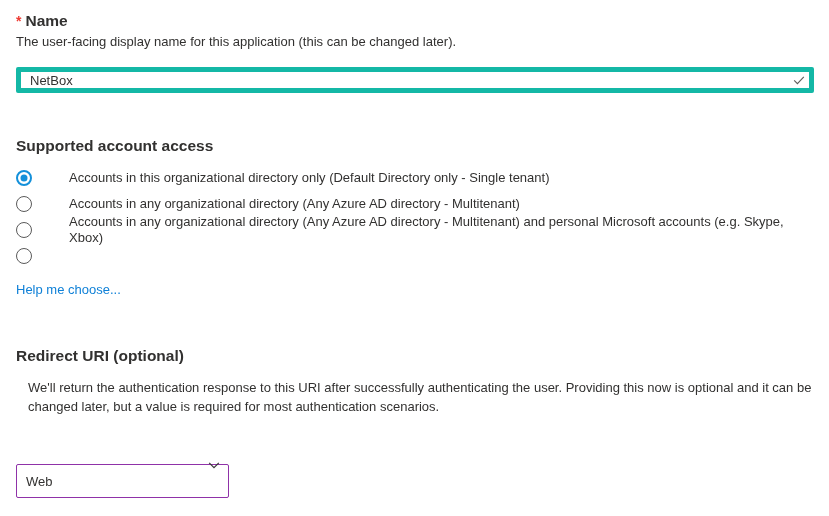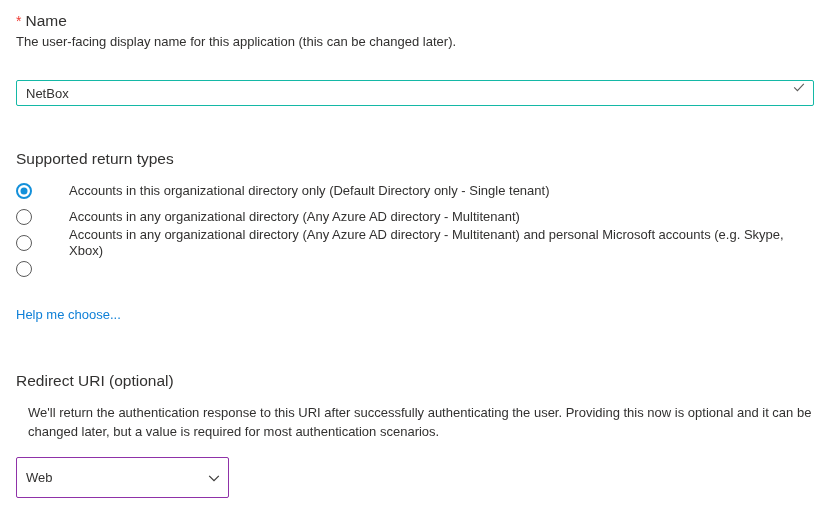--- a/index.html
+++ b/index.html
@@ -8,48 +8,47 @@
     background: #ffffff;
     font-family: "Liberation Sans", "DejaVu Sans", sans-serif;
     color: #323130;
     overflow: hidden;
   }
   .page { padding: 11px 15px 0 16px; }
 
   .section-title {
     font-size: 15.5px;
     line-height: 19px;
-    font-weight: 400;
+    font-weight: 700;
     color: #323130;
   }
   .required-marker {
     color: #ee3b33;
     font-size: 14px;
     margin-right: 4px;
   }
   .desc {
     font-size: 13px;
     line-height: 19px;
     color: #323130;
   }
 
   
   .input-wrap { position: relative; }
   .text-input {
     width: 100%;
     height: 26px;
-    border: 1px solid #14b8a6;
+    border: 5px solid #14b8a6;
     border-radius: 2px;
     padding: 0 30px 0 9px;
     font-family: "Liberation Sans", "DejaVu Sans", sans-serif;
     font-size: 13px;
     color: #323130;
     outline: none;
     background: #fff;
-    margin-top: 13px;
   }
   .input-check {
     position: absolute;
     right: 8px; top: 50%;
     transform: translateY(-50%);
     width: 14px; height: 14px;
     pointer-events: none;
   }
 
   #name-input-wrap { margin-top: 16px; width: 798px; }
@@ -83,21 +82,21 @@
     left: 50%; top: 50%;
     transform: translate(-50%, -50%);
     width: 7px; height: 7px;
     border-radius: 50%;
     background: #1390da;
   }
   .radio-label { font-size: 13px; line-height: 16px; color: #323130; }
 
   .link {
     display: inline-block;
-    margin-top: 25px;
+    margin-top: 13px;
     font-size: 13px;
     color: #0f80d7;
     text-decoration: none;
     cursor: pointer;
   }
 
   
   #redirect-title { margin-top: 48px; }
   #redirect-desc { margin-top: 13px; width: 800px; margin-left: 12px; }
 
@@ -107,30 +106,31 @@
     align-items: center;
     gap: 14px;
   }
   .select-wrap {
     position: relative;
     width: 213px;
     flex: 0 0 auto;
   }
   .select-box {
     width: 100%;
-    height: 41px;
+    height: 34px;
     border: 1px solid #8f32a8;
     border-radius: 2px;
     background: #fff;
     display: flex;
     align-items: center;
     padding: 0 28px 0 9px;
     font-size: 13px;
     color: #323130;
     cursor: pointer;
+    margin-top: 32px;
   }
   .select-chevron {
     position: absolute;
     right: 8px; top: 50%;
     transform: translateY(-50%);
     width: 14px; height: 14px;
     pointer-events: none;
   }
   #uri-input-wrap { width: 420px; }
 </style>
@@ -145,21 +145,21 @@
   <div class="desc" style="margin-top:1px;">The user-facing display name for this application (this can be changed later).</div>
 
   <div class="input-wrap" id="name-input-wrap">
     <input class="text-input" type="text" value="NetBox" style="">
     <svg class="input-check" viewBox="0 0 16 16">
       <path d="M2.5 8.5 L6.2 12.2 L13.5 4.5" fill="none" stroke="#5f5d5b" stroke-width="1.3"></path>
     </svg>
   </div>
 
   
-  <div class="section-title" id="sat-title">Supported return types</div>
+  <div class="section-title" id="sat-title">Supported account access</div>
 
 
   <div class="radio-group">
     <div class="radio-row selected">
       <span class="radio-circle"></span>
       <span class="radio-label">Accounts in this organizational directory only (Default Directory only - Single tenant)</span>
     </div>
     <div class="radio-row">
       <span class="radio-circle"></span>
       <span class="radio-label">Accounts in any organizational directory (Any Azure AD directory - Multitenant)</span>

